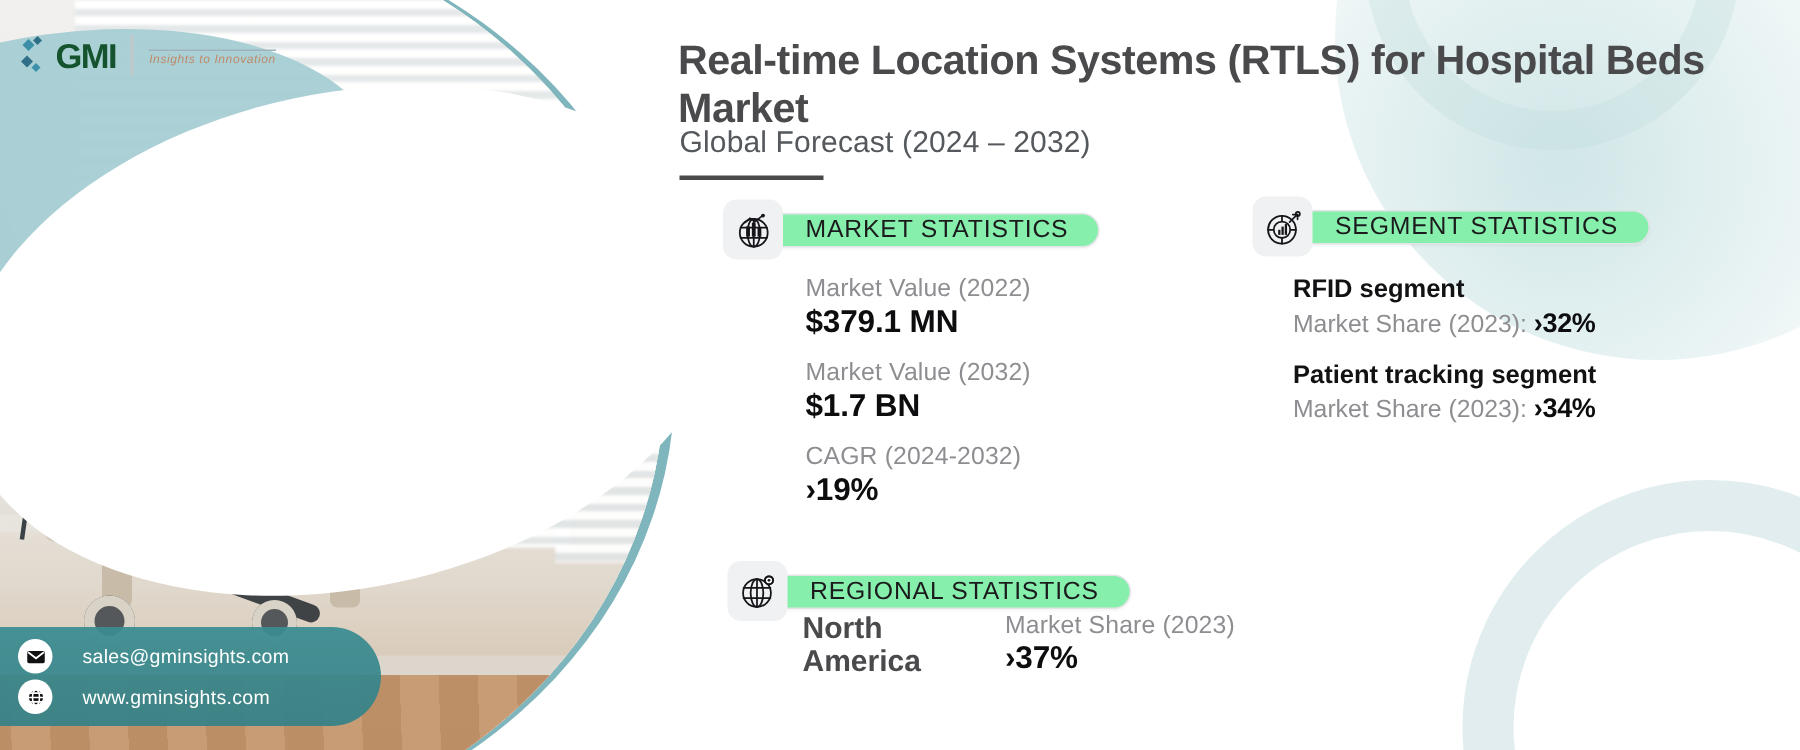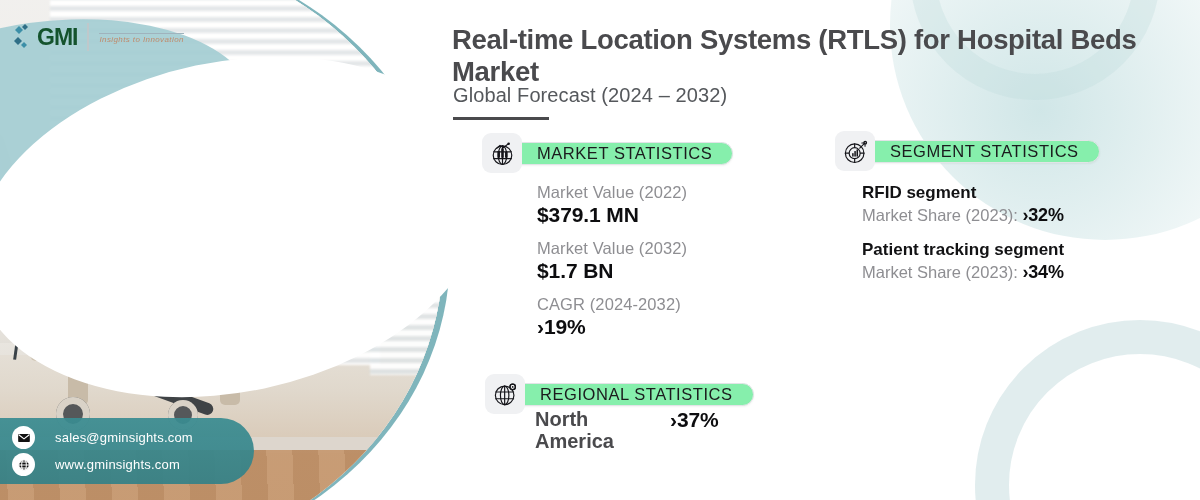--- a/index.html
+++ b/index.html
@@ -370,17 +370,18 @@
       </svg>
     </span>
     <span class="badge-pill">
       <span>REGIONAL STATISTICS</span>
     </span>
   </div>
 
   <div class="regional-body">
     <div class="reg-name">North America</div>
     <div class="reg-right">
+      <span class="stat-label">Market Share (2023)</span>
       <span class="stat-value">›37%</span>
     </div>
   </div>
 
 </div>
 
 </body></html>

